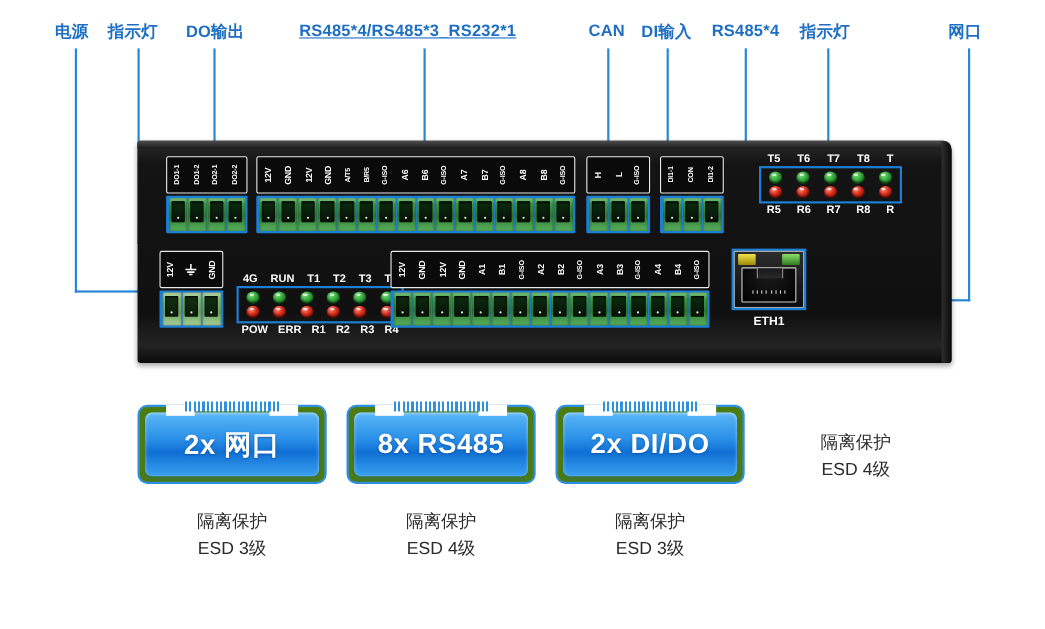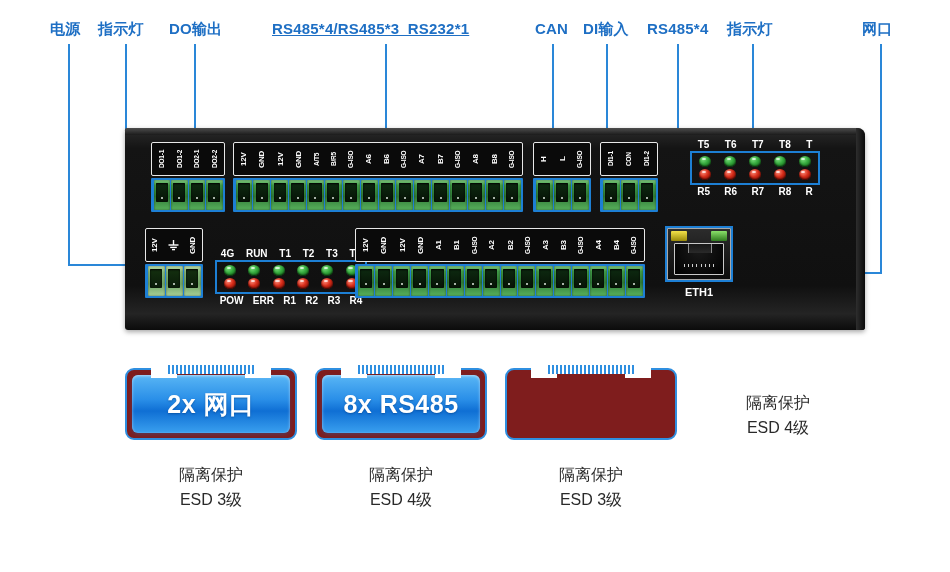--- a/index.html
+++ b/index.html
@@ -121,21 +121,21 @@
   .ethpins b{display:block;width:1px;height:3px;background:#cfcfcf;}
   .ethlabel{
     position:absolute;top:60px;width:68px;text-align:center;color:#fff;font-size:11px;font-weight:bold;
   }
 
   
   .badges{position:absolute;left:0;top:368px;width:950px;}
   .badge{position:absolute;width:172px;}
   .badge .frame{
     position:relative;height:72px;border:2px solid #2f8fe0;border-radius:9px;
-    box-sizing:border-box;padding:5px;background:#7f1d1d;
+    box-sizing:border-box;padding:5px;background:#4d7c0f;
   }
   .badge .notchL,.badge .notchR{
     position:absolute;top:-2px;height:10px;width:26px;background:#fff;
   }
   .badge .notchL{left:24px;}
   .badge .notchR{right:24px;}
   .badge .dots{
     position:absolute;left:50%;top:-5px;transform:translateX(-50%);
     width:86px;height:9px;
     background:repeating-linear-gradient(90deg,#2f8fe0 0 2px,#fff 2px 4px);
@@ -504,20 +504,23 @@
         <div>隔离保护</div>
         <div>ESD 4级</div>
       </div>
     </div>
 
     <div class="badge" style="left:505px;">
       <div class="frame">
         <div class="notchL"></div>
         <div class="notchR"></div>
         <div class="dots"></div>
+        <div class="inner">
+            <span>2x DI/DO</span>
+          </div>
       </div>
       <div class="cap">
         <div>隔离保护</div>
         <div>ESD 3级</div>
       </div>
     </div>
 
     <div class="badge" style="left:692px;">
       <div class="cap">
         <div>隔离保护</div>

